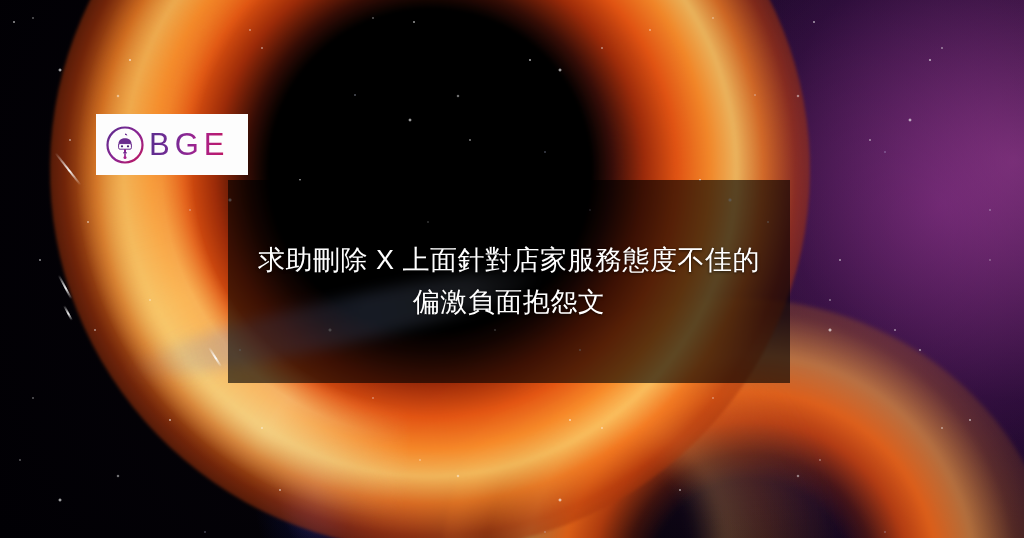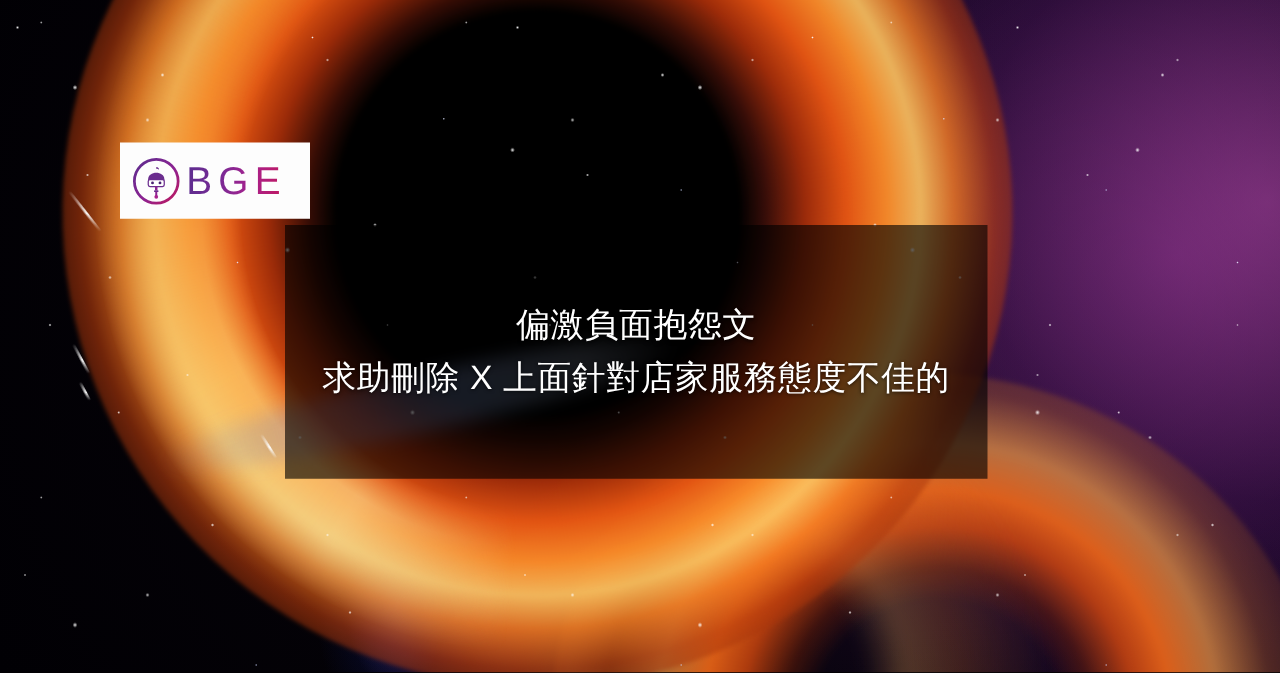--- a/index.html
+++ b/index.html
@@ -281,18 +281,18 @@
       <rect x="19.0" y="24.2" width="2.0" height="3.0" fill="#8c2392"></rect>
       <rect x="18.2" y="27.1" width="3.6" height="1.5" rx="0.7" fill="#6b2d8e"></rect>
       <rect x="19.2" y="28.4" width="1.6" height="3.4" fill="#8c2392"></rect>
       <circle cx="20" cy="32.4" r="1.5" fill="#a8218c"></circle>
     </svg>
     <span id="logo-word">BGE</span>
   </div>
 
   <div id="title-band">
     <div id="title-text">
+      <span class="ln">求助刪除 X 上面針對店家服務態度不佳的</span>
       <span class="ln">偏激負面抱怨文</span>
-      <span class="ln">求助刪除 X 上面針對店家服務態度不佳的</span>
     </div>
   </div>
 
 </div>
 
 </body></html>

